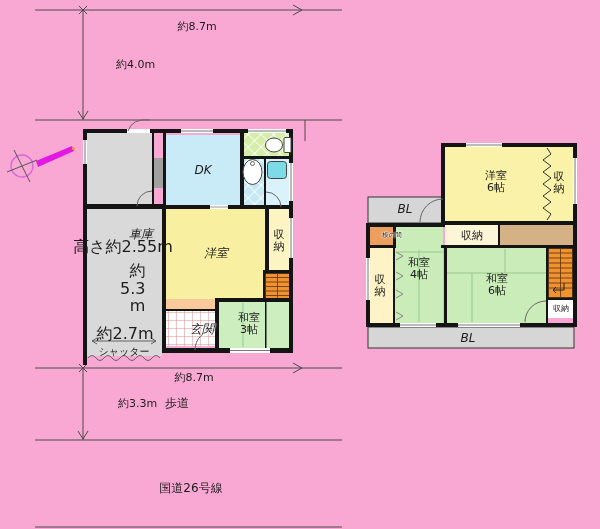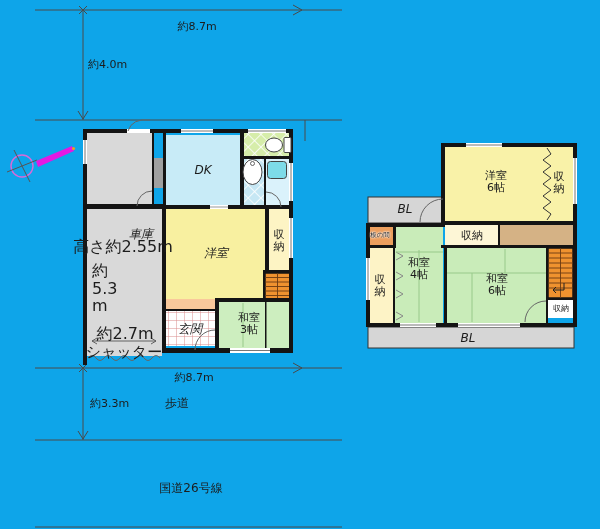--- a/index.html
+++ b/index.html
@@ -1,24 +1,24 @@
 <!DOCTYPE html>
 <html><head>
 <meta charset="utf-8">
 <style>
   html,body{margin:0;padding:0;background:#fff;}
-  #stage{position:relative;width:600px;height:529px;background:#0ea5e9;overflow:hidden;
+  #stage{position:relative;width:600px;height:529px;background:#f9a8d4;overflow:hidden;
          font-family:"DejaVu Sans","Liberation Sans",sans-serif;color:#1c1c1c;}
   #plan-svg{position:absolute;left:0;top:0;}
   .lbl{position:absolute;transform:translate(-50%,-50%);white-space:pre-line;
        text-align:center;line-height:1.08;color:#1c1c1c;}
-  .lbl-l{position:absolute;white-space:pre-line;text-align:left;line-height:1.1;color:#1c1c1c;}
-  .s7{font-size:6.5px;} .s8{font-size:8px;} .s95{font-size:15px;}
+  .lbl-l{position:absolute;white-space:pre-line;text-align:right;line-height:1.1;color:#1c1c1c;margin-left:28px;}
+  .s7{font-size:6.5px;} .s8{font-size:8px;} .s95{font-size:10px;}
   .s10{font-size:16px;} .s11{font-size:11px;} .s12{font-size:12px;font-style:italic;} .s14{font-size:12px;}
-  .halo{text-shadow:0 0 2px #fff,0 0 2px #fff,0 0 2px #fff;}
+  .halo{text-shadow:0 0 2px #fff,0 0 2px #fff,0 0 2px #fff;margin-left:12px;}
 </style>
 </head>
 <body>
 
 <div id="stage">
 
 <svg id="plan-svg" width="600" height="529" viewBox="0 0 600 529">
   <defs>
     <pattern id="tileGenkan" width="8" height="8" patternUnits="userSpaceOnUse">
       <rect width="8" height="8" fill="#ffffff"></rect>

